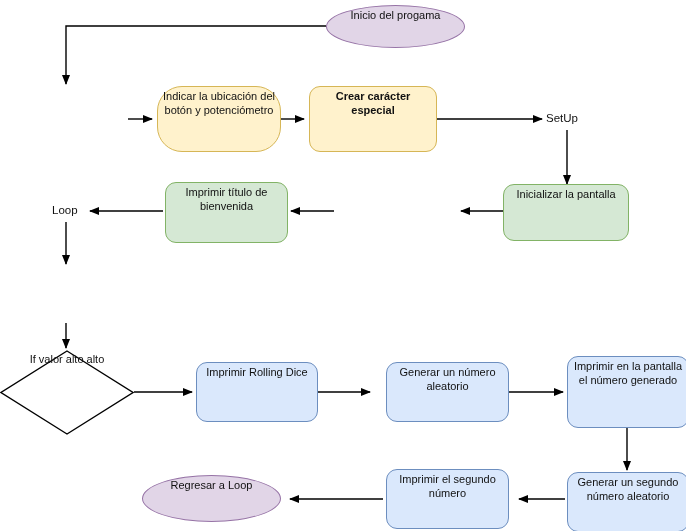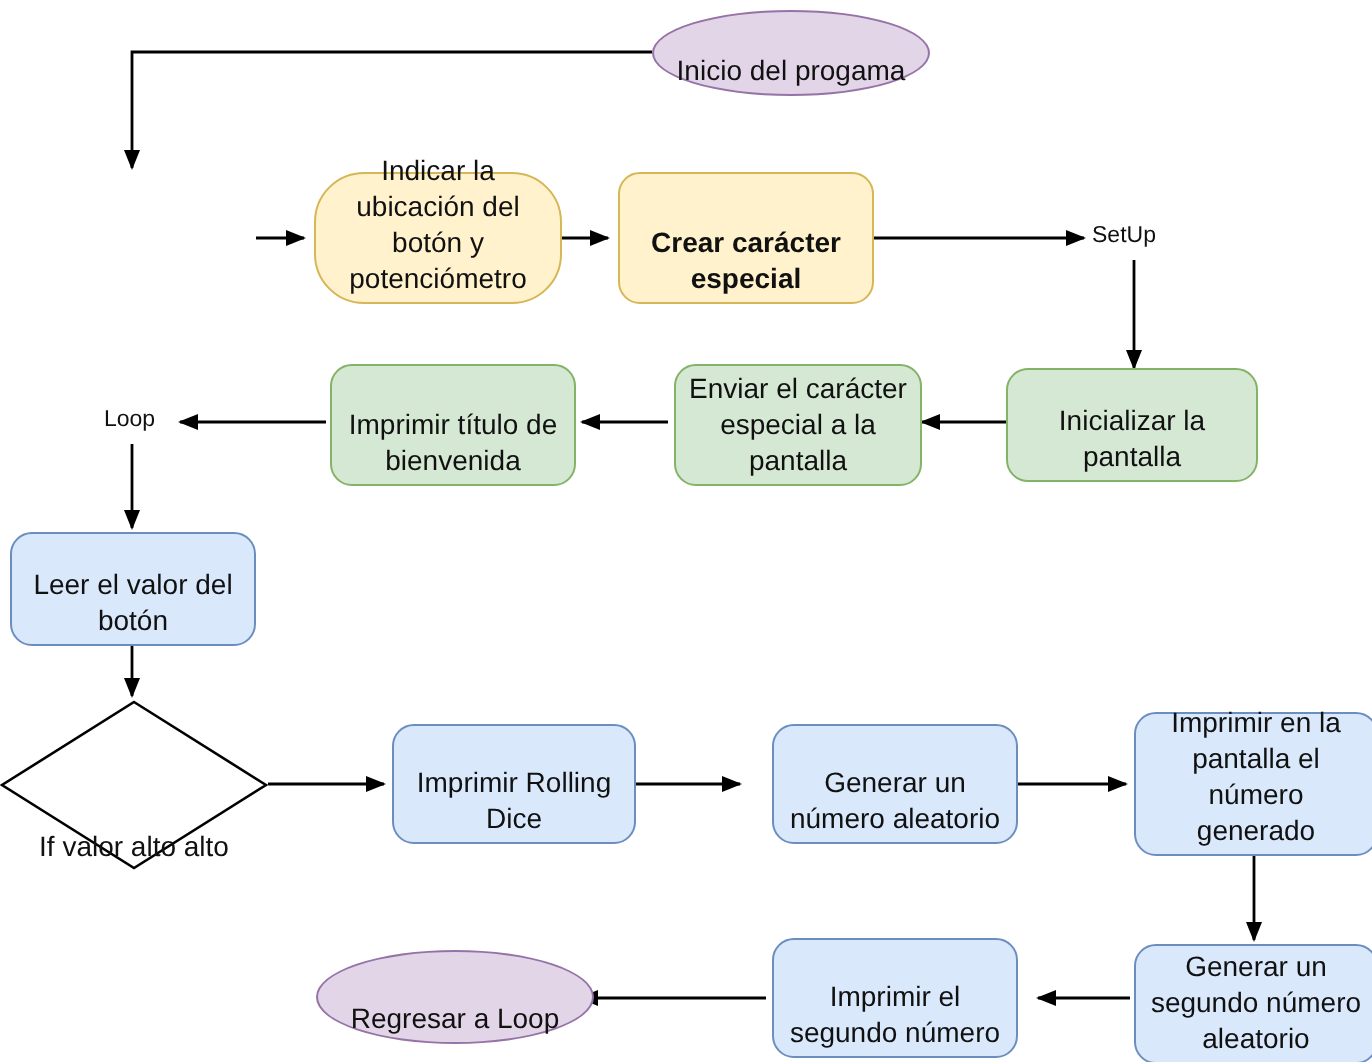--- a/index.html
+++ b/index.html
@@ -27,24 +27,24 @@
     left: 0;
     top: 0;
     width: 686px;
     height: 531px;
     pointer-events: none;
   }
   .node {
     position: absolute;
     box-sizing: border-box;
     display: flex;
-    align-items: flex-end;
+    align-items: flex-start;
     justify-content: center;
     text-align: center;
-    font-size: 14px;
+    font-size: 11px;
     line-height: 1.28;
     color: #111111;
     padding: 2px 5px;
   }
   .process {
     border-radius: 11px;
     border: 1px solid;
   }
   .fill-orange { background: #fff2cc; border-color: #d6b656; }
   .fill-green  { background: #d5e8d4; border-color: #82b366; }
@@ -134,33 +134,27 @@
   <div class="node process fill-orange" style="left:309px; top:86px; width:128px; height:66px;font-weight:bold;">
     <span>Crear carácter especial</span>
   </div>
 
   <div class="edge-label" style="left:546px; top:112px;">SetUp</div>
 
   <div class="node process fill-green" style="left:503px; top:184px; width:126px; height:57px;">
     <span>Inicializar la pantalla</span>
   </div>
 
-  <div class="node process fill-green" style="left:337px; top:182px; width:124px; height:61px;">
-    <span>Enviar el carácter especial a la pantalla</span>
-  </div>
 
   <div class="node process fill-green" style="left:165px; top:182px; width:123px; height:61px;">
     <span>Imprimir título de bienvenida</span>
   </div>
 
   <div class="edge-label" style="left:52px; top:204px;">Loop</div>
 
-  <div class="node process fill-blue" style="left:5px; top:266px; width:123px; height:57px;">
-    <span>Leer el valor del botón</span>
-  </div>
 
   <div class="node decision" style="left:0px; top:350px; width:134px; height:85px;">
     <svg class="diamond-shape" viewBox="0 0 134 85" preserveAspectRatio="none" xmlns="http://www.w3.org/2000/svg">
       <polygon points="67,1 133,42.5 67,84 1,42.5" fill="#ffffff" stroke="#000000" stroke-width="1.3"></polygon>
     </svg>
     <span class="dlabel">If valor alto alto</span>
   </div>
 
   <div class="node process fill-blue" style="left:196px; top:362px; width:122px; height:60px;">
     <span>Imprimir Rolling Dice</span>
@@ -175,17 +169,17 @@
   </div>
 
   <div class="node process fill-blue" style="left:567px; top:472px; width:122px; height:60px;">
     <span>Generar un segundo número aleatorio</span>
   </div>
 
   <div class="node process fill-blue" style="left:386px; top:469px; width:123px; height:60px;">
     <span>Imprimir el segundo número</span>
   </div>
 
-  <div class="node terminator" style="left:158px; top:475px; width:139px; height:47px;">
+  <div class="node terminator" style="left:142px; top:475px; width:139px; height:47px;">
     <span>Regresar a Loop</span>
   </div>
 
 </div>
 
 </body></html>

